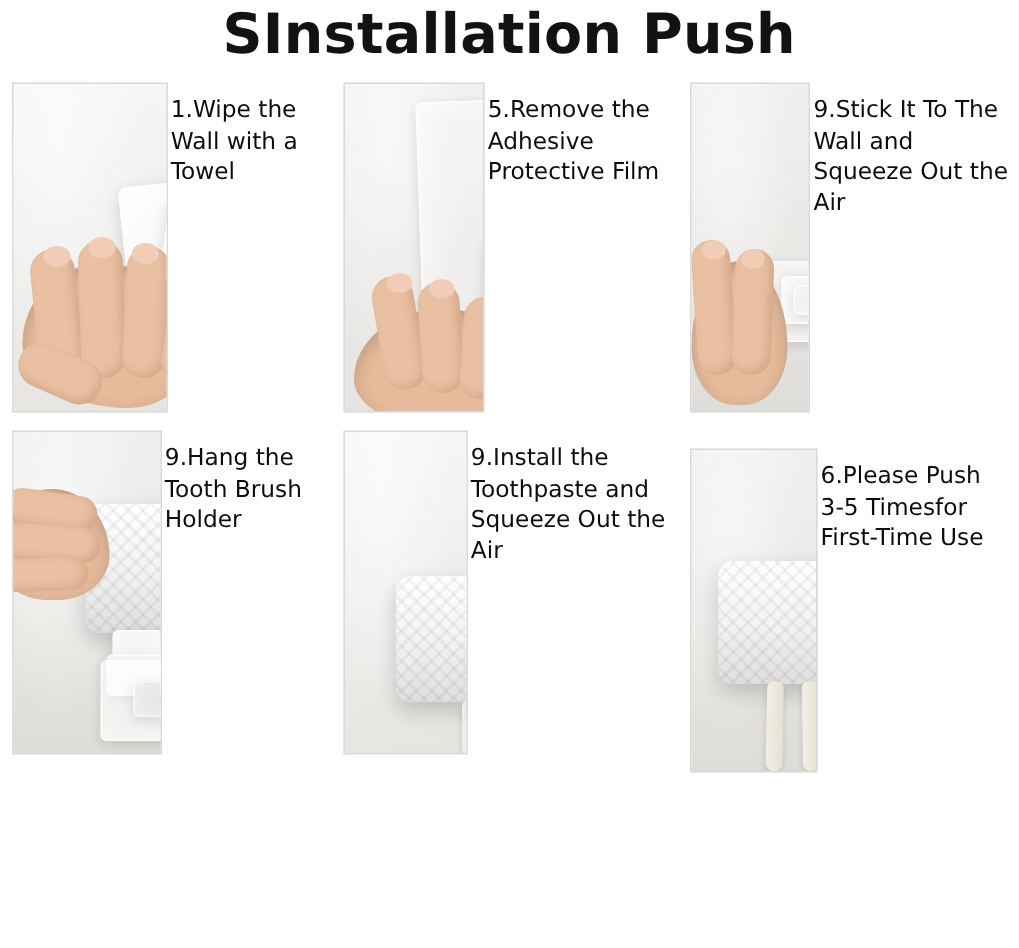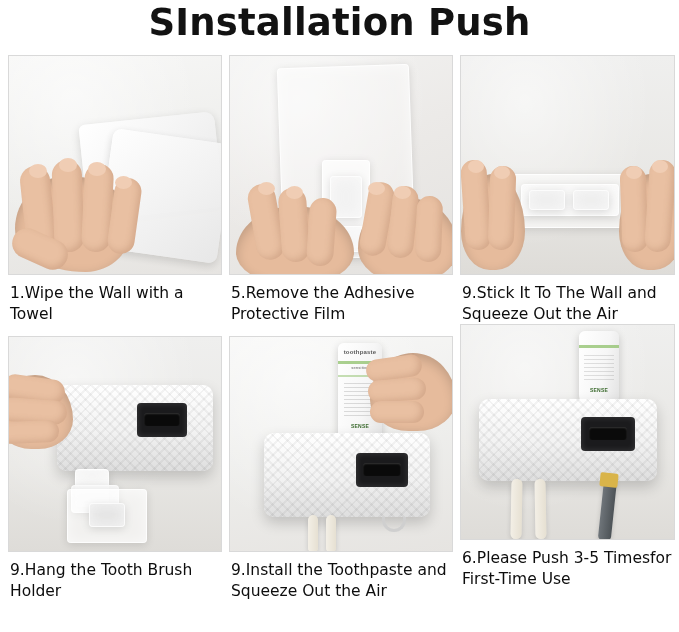--- a/index.html
+++ b/index.html
@@ -33,21 +33,21 @@
   .grid {
     margin-top: 14px;
     padding: 0 8px 0 8px;
     display: grid;
     grid-template-columns: 214px 224px 215px;
     column-gap: 7px;
     row-gap: 0px;
   }
   .cell {
     display: flex;
-    flex-direction: column;
+    flex-direction: row;
   }
   .photo {
     width: 100%;
     height: 220px;
     border: 1px solid #d9d9d9;
     box-sizing: border-box;
     position: relative;
     overflow: hidden;
     background: #efefee;
   }
@@ -299,21 +299,21 @@
         </div>
 
         <div class="brush" style="left:78px; top:178px; width:10px; height:38px;"></div>
         <div class="brush" style="left:96px; top:178px; width:10px; height:38px;"></div>
 
         <div class="hook" style="left:152px; top:180px;"></div>
       </div>
       <div class="caption">9.Install the Toothpaste and Squeeze Out the Air</div>
     </div>
 
-    <div class="cell row2" style="margin-top:0;">
+    <div class="cell row2" style="margin-top:24px;">
       <div class="photo">
         <div class="wall grey"></div>
         <div class="shadowline"></div>
 
         <div class="tube" style="left:118px; top:6px; width:40px; height:74px;">
           <div class="band" style="top:14px; height:3px;"></div>
           <div style="position:absolute; left:5px; top:24px; right:5px; height:28px; background:repeating-linear-gradient(180deg, rgba(120,120,120,0.22) 0 1px, rgba(0,0,0,0) 1px 4px);"></div>
           <div class="txt" style="top:56px; font-size:5px; color:#3c6b2f; font-weight:bold;">SENSE</div>
         </div>
 

